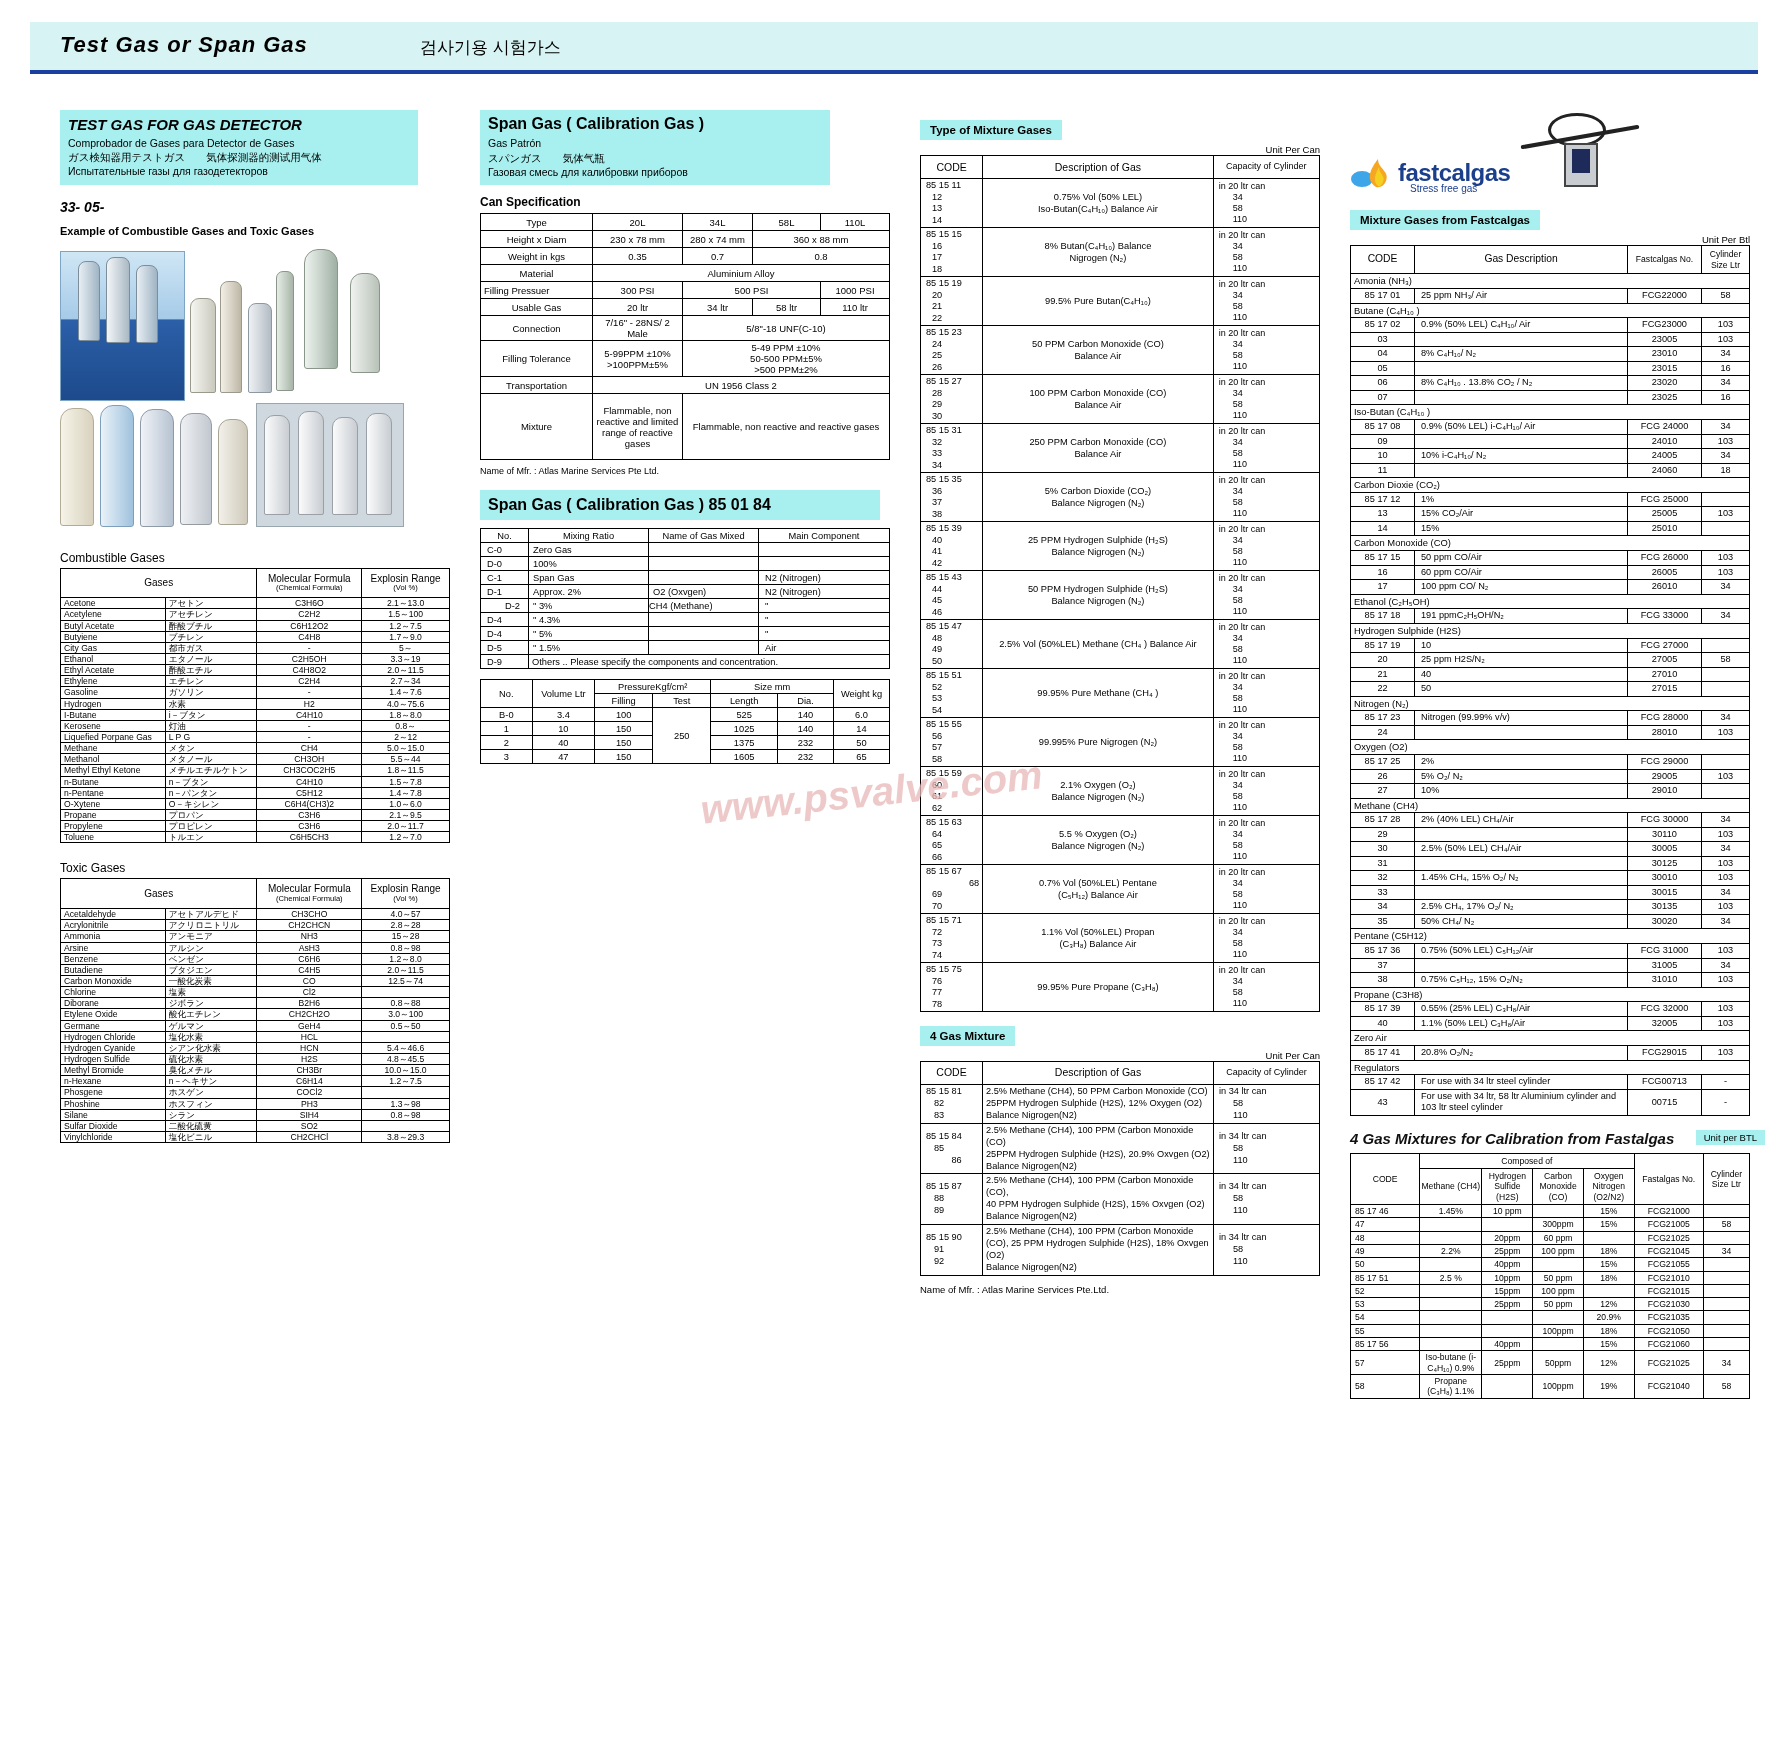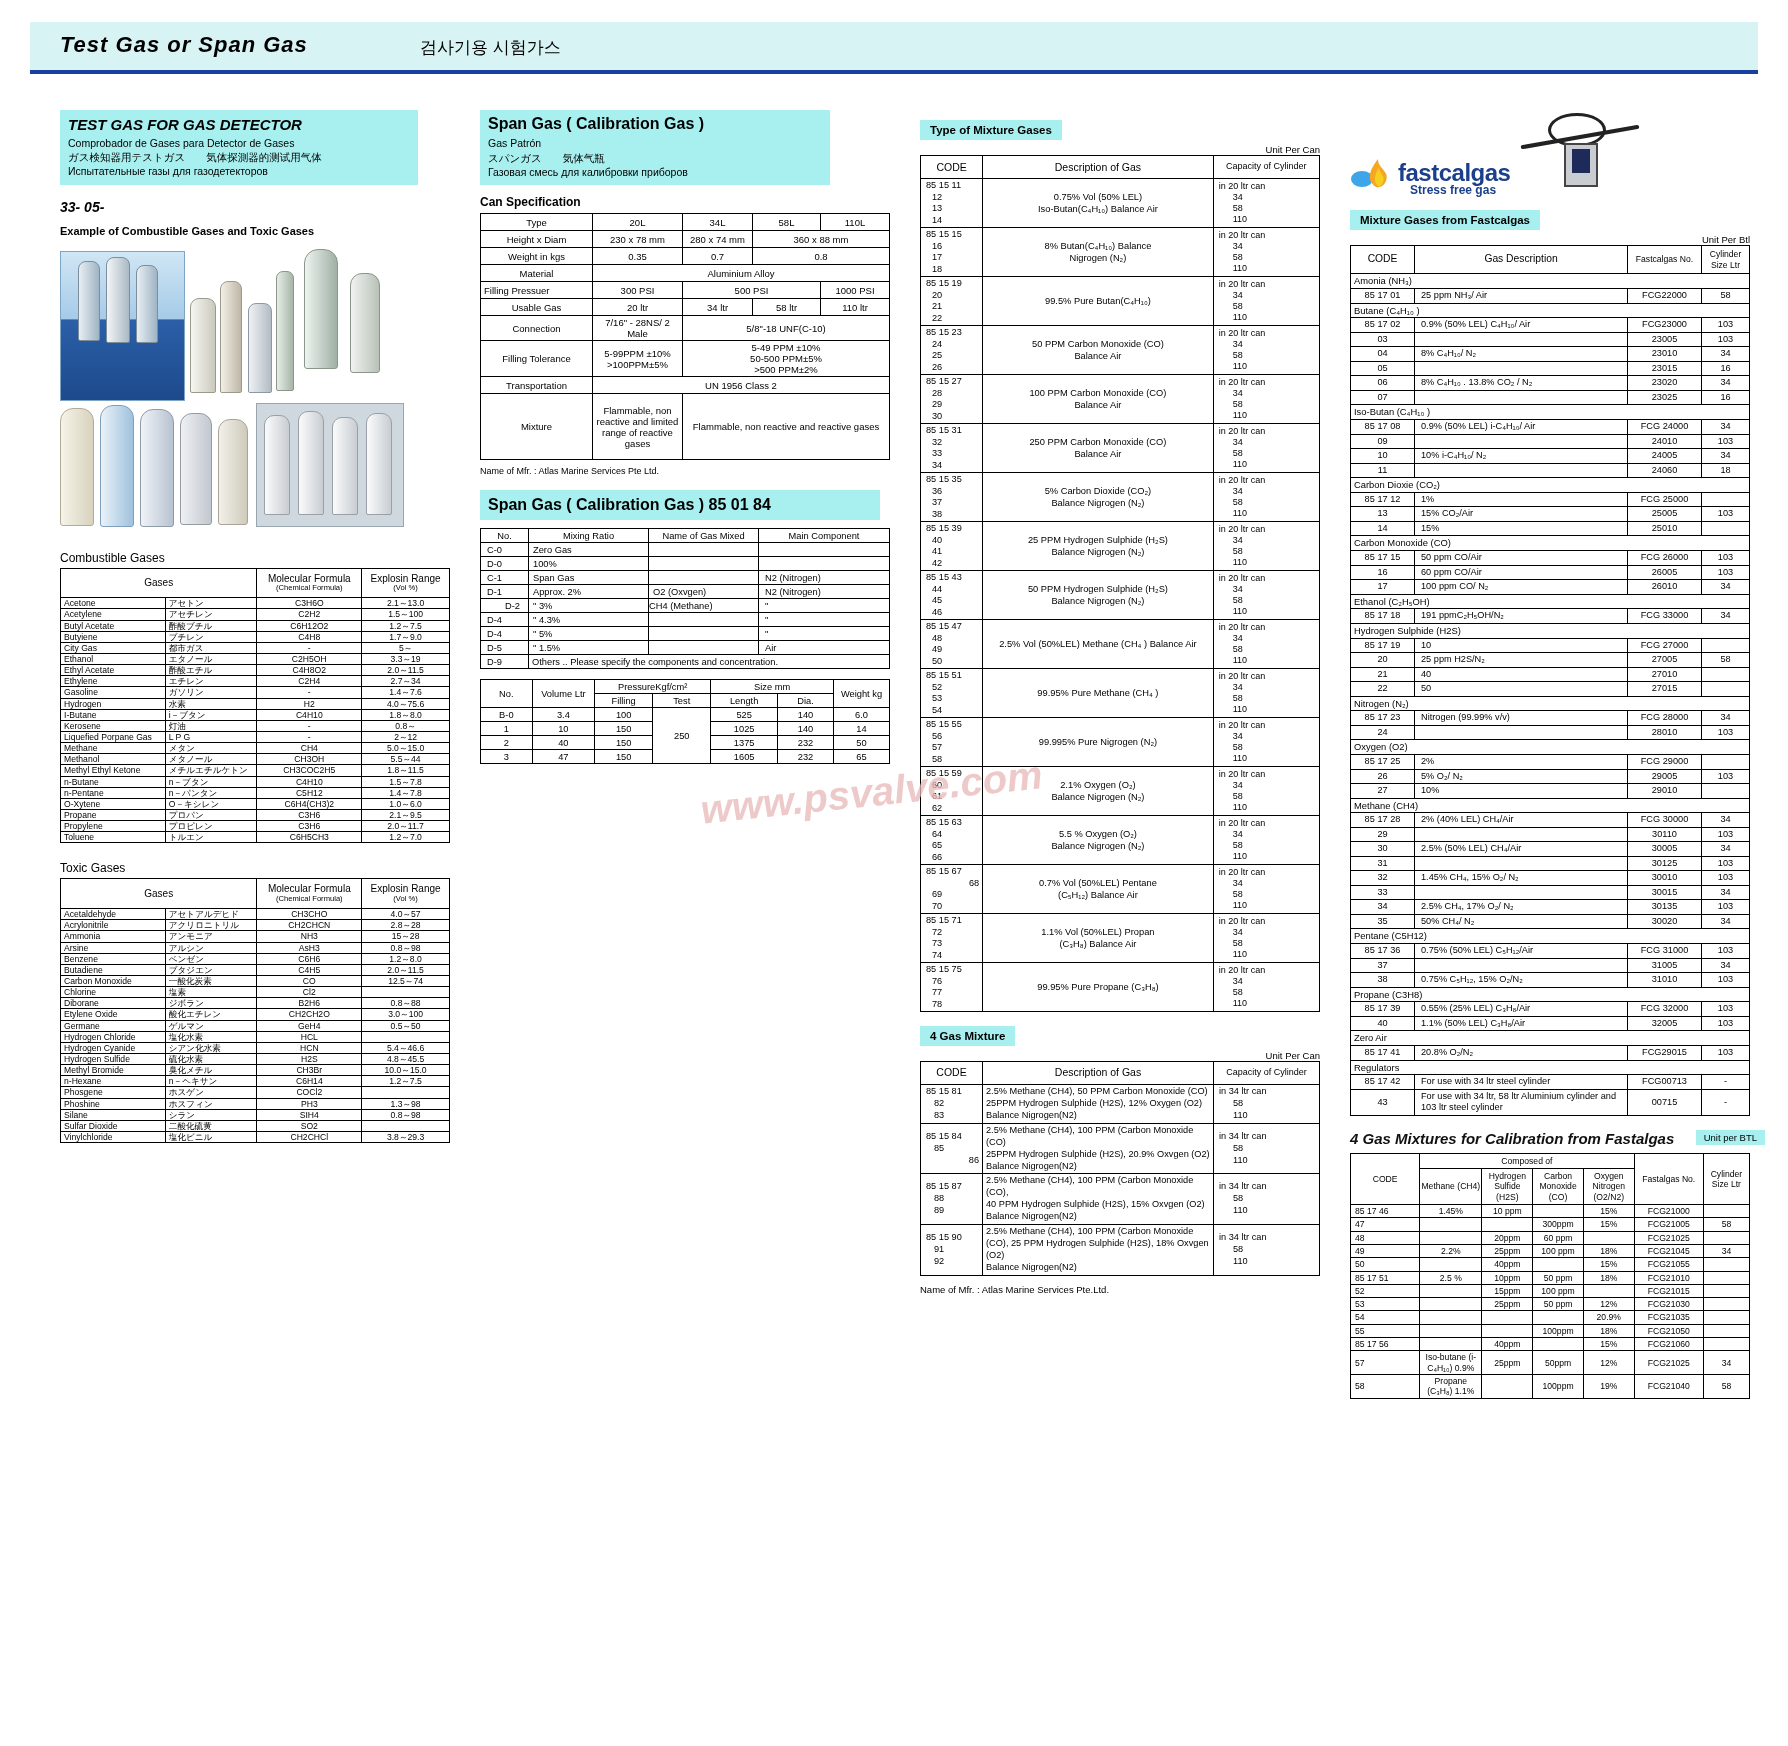--- a/index.html
+++ b/index.html
@@ -952,21 +952,21 @@
             <td class="cap">
               <div style="padding-left:2px">in 34 ltr can</div>
               <div style="padding-left:16px">58</div>
               <div style="padding-left:16px">110</div>
             </td>
           </tr>
           <tr>
             <td class="code">
               <div style="text-align:left;padding-left:2px">85 15 84</div>
               <div style="text-align:left;padding-left:10px">85</div>
-              <div style="text-align:right;padding-left:10px">86</div>
+              <div style="text-align:center;padding-left:10px">86</div>
             </td>
             <td style="white-space: pre-line;">2.5% Methane (CH4),  100 PPM (Carbon Monoxide (CO)
 25PPM Hydrogen Sulphide (H2S), 20.9%  Oxvgen (O2)
 Balance Nigrogen(N2)</td>
             <td class="cap">
               <div style="padding-left:2px">in 34 ltr can</div>
               <div style="padding-left:16px">58</div>
               <div style="padding-left:16px">110</div>
             </td>
           </tr>
@@ -1015,21 +1015,21 @@
       </div>
 
       <div style="position:absolute;left:0px;top:52px;width:44px;height:32px;">
         <svg viewBox="0 0 44 32" width="44" height="32">
             <ellipse cx="12" cy="22" rx="11" ry="8" fill="#3da5e8"></ellipse>
             <path d="M26 30 C14 22 22 10 28 2 C28 12 40 14 36 24 C34 29 30 31 26 30 Z" fill="#f5a623"></path>
             <path d="M28 29 C22 24 26 16 29 10 C29 17 36 19 33 25 C32 28 30 30 28 29 Z" fill="#f5d020"></path>
           </svg>
       </div>
       <div style="position:absolute;left:48px;top:54px;font-size:24px;font-weight:bold;color:#1b3f8b;letter-spacing:-0.5px;">fastcalgas</div>
-      <div style="position:absolute;left:60px;top:78px;font-size:12px;color:#1b3f8b;font-weight:bold;">Stress free gas</div>
+      <div style="position:absolute;left:60px;top:78px;font-size:10px;color:#1b3f8b;font-weight:normal;">Stress free gas</div>
     </div>
 
     <div class="fcttl">Mixture Gases from Fastcalgas</div>
     <div class="unitper">Unit Per Btl</div>
     <table class="fctbl">
       <tbody>
           <tr class="hdr">
         <td class="code">CODE</td>
         <td>Gas Description</td>
         <td class="fno" style="font-size:8.6px">Fastcalgas No.</td>

